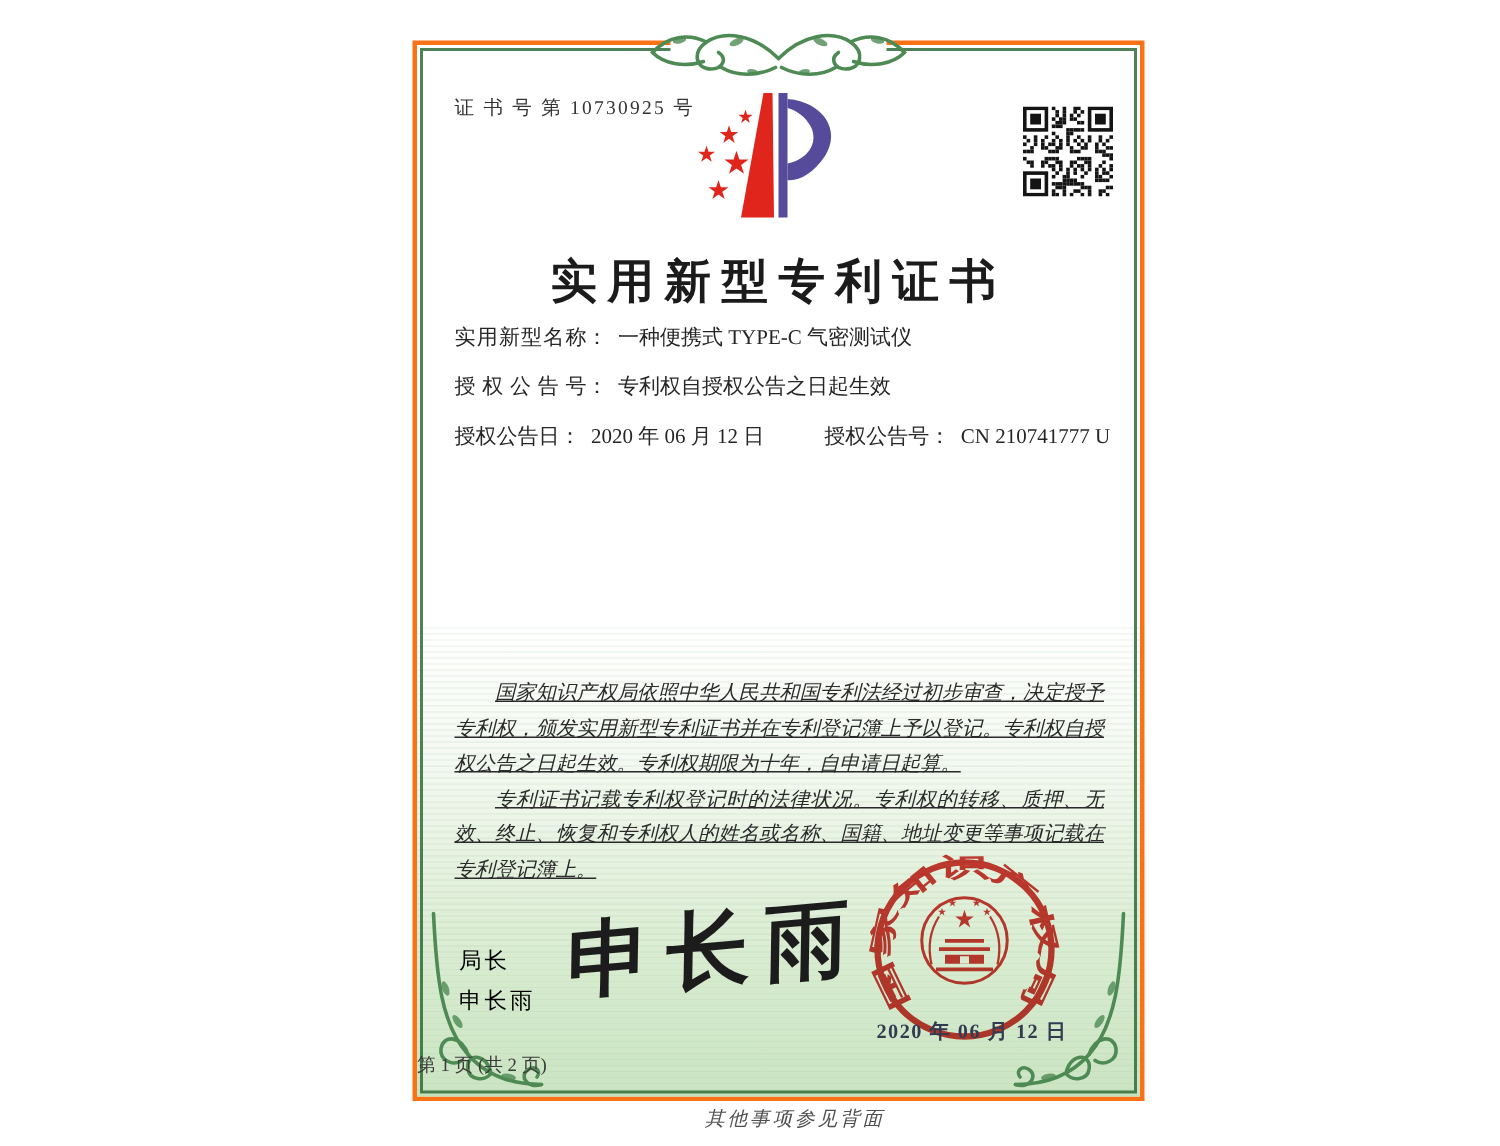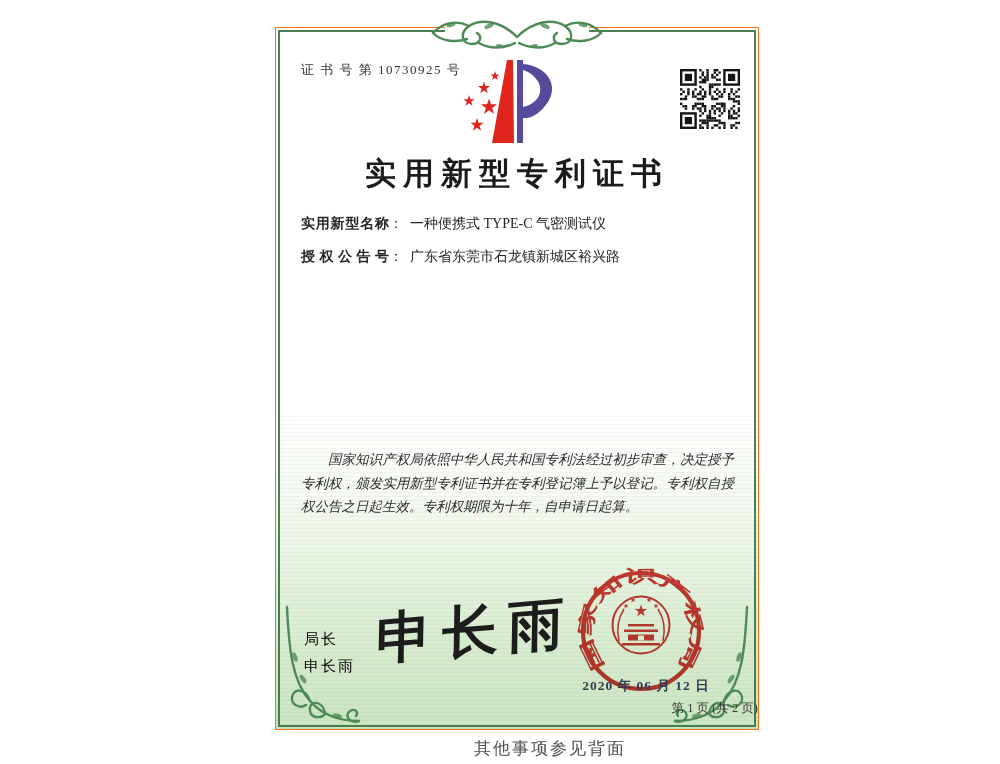--- a/index.html
+++ b/index.html
@@ -1,62 +1,62 @@
 <!DOCTYPE html>
 <html style="--border-green: #4e8a54; --border-green-dark: #2f6b37; --seal-red: #cf2c24; --logo-red: #e0251c; --logo-blue: #564a9b; --tint-green: #d7ebcf;"><head>
 <meta charset="utf-8">
 <style>
   html,body{margin:0;padding:0;background:#ffffff;}
   .canvas{position:relative;width:1000px;height:764px;background:#ffffff;overflow:hidden;
           font-family:"Liberation Serif","DejaVu Serif",serif;color:#222;}
   
   .cert-frame{position:absolute;left:275px;top:27px;width:482px;height:701px;
-              border:1px solid #f97316;}
+              border:3px solid #f97316;}
   .frame-bg{position:absolute;inset:0;
      background:linear-gradient(180deg,#ffffff 0%,#ffffff 56%,#f4f9f1 68%,#e6f2e0 78%,#d7ebcf 88%,#cbe4c2 100%);}
   .frame-lines{position:absolute;left:0;right:0;top:55%;bottom:0;opacity:.55;
      background:repeating-linear-gradient(0deg,rgba(110,165,110,.14) 0 1px,transparent 1px 4px);}
   .frame-inner{position:absolute;inset:2px;border:2px solid var(--border-green-dark,#2f6b37);opacity:.85;pointer-events:none;}
   
   .flourish path{stroke:var(--border-green,#4e8a54);fill:none;stroke-width:2.4;stroke-linecap:round;}
   .flourish .leaf{fill:var(--border-green,#4e8a54);stroke:none;opacity:.8;}
   .orn-top{position:absolute;left:50%;top:-15px;transform:translateX(-50%);}
   .orn-bl{position:absolute;left:3px;bottom:4px;}
   .orn-br{position:absolute;right:3px;bottom:4px;transform:scaleX(-1);}
   
   .cert-no{position:absolute;left:25px;top:33px;font-size:13px;letter-spacing:1.5px;color:#333;}
   .logo{position:absolute;left:172px;top:29px;}
   .lg-red{fill:var(--logo-red,#e0251c);}
   .lg-blue{fill:var(--logo-blue,#564a9b);}
   .qr{position:absolute;left:403px;top:41px;}
-  .cert-title{position:absolute;left:0;right:0;top:121px;margin:4px;text-align:center;
+  .cert-title{position:absolute;left:0;right:0;top:121px;margin:16px;text-align:center;
       font-size:31px;font-weight:700;letter-spacing:7px;color:#1b1b1b;}
   
   .fields{position:absolute;left:25px;right:18px;top:186px;font-size:14px;color:#262626;}
   .frow{height:33px;line-height:20px;white-space:nowrap;}
-  .flabel{display:inline-block;width:88px;text-align:justify;text-align-last:justify;font-weight:bold;}
+  .flabel{display:inline-block;width:88px;text-align:justify;text-align-last:justify;}
   .fcolon{margin-right:7px;}
   .pair2{margin-left:40px;}
   
   .body-text{position:absolute;left:25px;right:24px;top:420px;font-size:13.5px;line-height:23.5px;
       text-align:justify;color:#2a2a2a;font-style:italic;}
-  .body-text p{margin:0;text-indent:2em;}
+  .body-text p{margin:0;text-indent:2em;text-decoration:underline;}
   
   .director{position:absolute;left:28px;top:598px;font-size:15px;line-height:27px;letter-spacing:2px;color:#000000;}
   .signature{position:absolute;left:100px;top:566px;font-size:56px;font-weight:700;color:#1c1c1c;
       letter-spacing:10px;transform:rotate(-5deg) skewX(-6deg);white-space:nowrap;}
   .seal{position:absolute;left:295px;top:533px;mix-blend-mode:multiply;opacity:.93;}
   .sr{fill:var(--seal-red,#cf2c24);}
   .srs{stroke:var(--seal-red,#cf2c24);fill:none;}
   .seal-txt{font-size:17px;font-weight:700;fill:var(--seal-red,#cf2c24);}
   .seal-date{position:absolute;left:295px;top:649px;width:150px;text-align:center;
       font-size:13.5px;font-weight:600;letter-spacing:1px;color:#333b52;}
-  .page-info{position:absolute;left:0;right:0;top:672px;text-align:right;font-size:12.5px;color:#3a3a3a;}
-  .back-note{position:absolute;left:470px;top:737px;width:160px;text-align:center;
-      font-size:17px;color:#4f4f4f;letter-spacing:2px;}
+  .page-info{position:absolute;left:0;right:0;top:672px;text-align:left;font-size:12.5px;color:#3a3a3a;}
+  .back-note{position:absolute;left:470px;top:737px;width:160px;text-align:left;
+      font-size:13px;color:#4f4f4f;font-style:italic;letter-spacing:2px;}
 </style>
 </head>
 <body>
 
 <div class="canvas">
   <div class="cert-frame">
     <div class="frame-bg"></div>
     <div class="frame-lines"></div>
     <div class="frame-inner"></div>
 
@@ -305,26 +305,30 @@
         </g>
     </svg>
 
     <h1 class="cert-title">实用新型专利证书</h1>
 
     <div class="fields">
       <div class="frow">
         <span class="flabel">实用新型名称</span><span class="fcolon">：</span><span class="fvalue">一种便携式 TYPE-C 气密测试仪</span>
       </div>
       <div class="frow">
-        <span class="flabel">授权公告号</span><span class="fcolon">：</span><span class="fvalue">广东省东莞市石龙镇新城区裕兴路</span>
+        <span class="flabel">授权公告号</span><span class="fcolon">：</span><span class="fvalue">专利权自授权公告之日起生效</span>
+      </div>
+      <div class="frow">
+        <span class="pair"><span>授权公告日</span><span class="fcolon">：</span><span>2020 年 06 月 12 日</span></span><span class="pair pair2"><span>授权公告号</span><span class="fcolon">：</span><span>CN 210741777 U</span></span>
       </div>
     </div>
 
     <div class="body-text">
       <p>国家知识产权局依照中华人民共和国专利法经过初步审查，决定授予专利权，颁发实用新型专利证书并在专利登记簿上予以登记。专利权自授权公告之日起生效。专利权期限为十年，自申请日起算。</p>
+      <p>专利证书记载专利权登记时的法律状况。专利权的转移、质押、无效、终止、恢复和专利权人的姓名或名称、国籍、地址变更等事项记载在专利登记簿上。</p>
     </div>
 
     <div class="director">
       <div>局长</div>
       <div>申长雨</div>
     </div>
     <div class="signature">申长雨</div>
 
     <svg class="seal" width="140" height="140" viewBox="0 0 140 140">
       <circle class="srs" cx="70" cy="70" r="58" stroke-width="4.2"></circle>

